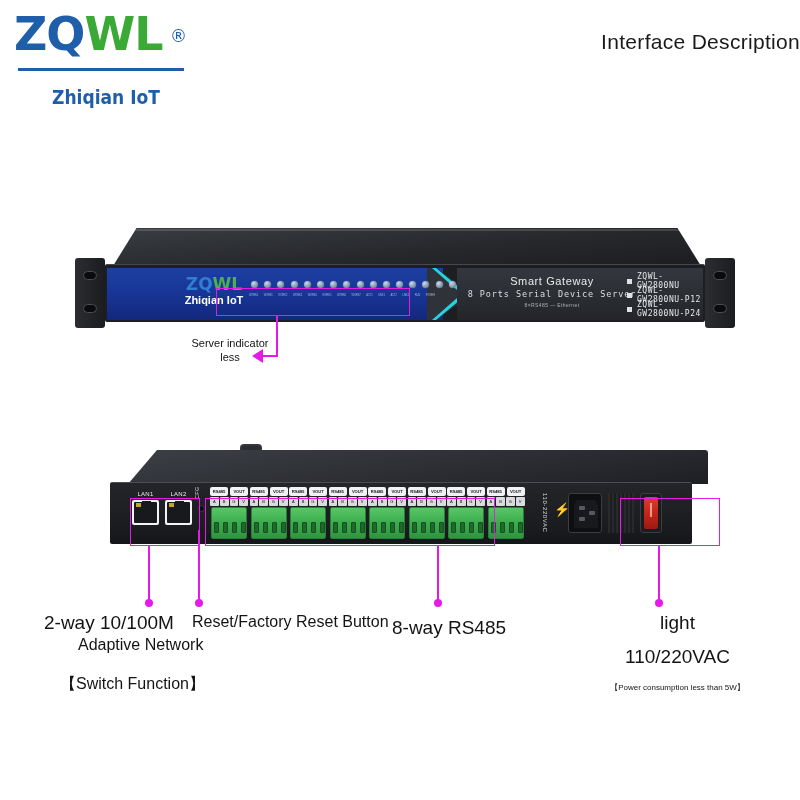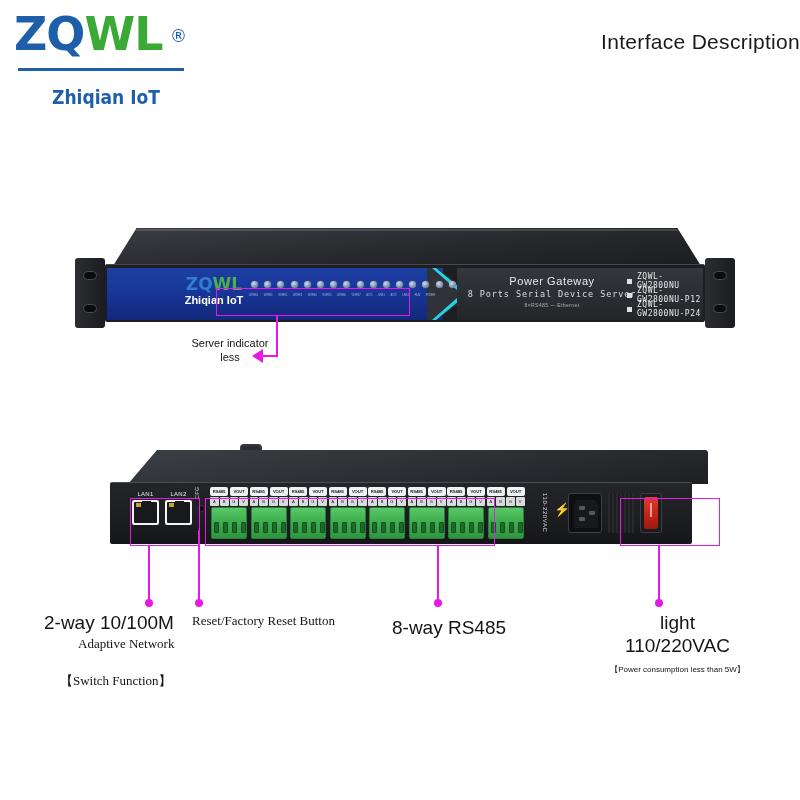--- a/index.html
+++ b/index.html
@@ -314,21 +314,21 @@
     filter: blur(.4px);
   }
 
   
   .callout { position: absolute; color: #141414; }
   .co-big {
     font-size: 19px; font-family: "Liberation Sans Narrow","Liberation Sans",sans-serif;
     font-weight: normal; white-space: nowrap;
   }
   .co-mid {
-    font-size: 13px; font-family: Liberation Serif, serif;
+    font-size: 16px; font-family: Liberation Sans, sans-serif;
     white-space: nowrap;
     padding-left: 16px;
   }
   .co-tiny {
     font-size: 8px; font-family: "Liberation Sans Narrow","Liberation Sans",sans-serif;
     white-space: nowrap;
   }
   .co-center { text-align: center; }
   .wil {
     font-size: 11px; text-align: center; line-height: 14px;
@@ -404,21 +404,21 @@
           <span>WORK7</span>
           <span>ACT1</span>
           <span>LINK1</span>
           <span>ACT2</span>
           <span>LINK2</span>
           <span>RUN</span>
           <span>POWER</span>
         </div>
     </div>
 
-    <div class="fv-model-title">Power Gateway</div>
+    <div class="fv-model-title">Smart Gateway</div>
     <div class="fv-model-sub">8 Ports Serial Device Server</div>
     <div class="fv-model-tiny">8×RS485  —  Ethernet</div>
 
     <div class="fv-sku-list">
         <div class="fv-sku">
           <i></i>
           <span>ZQWL-GW2800NU</span>
         </div>
         <div class="fv-sku">
           <i></i>
@@ -667,15 +667,15 @@
 <div class="callout" style="left:176px; top:613px;">
   <div class="co-mid">Reset/Factory Reset Button</div>
 </div>
 
 <div class="callout" style="left:392px; top:617px;">
   <div class="co-big">8-way RS485</div>
 </div>
 
 <div class="callout co-center" style="left:595px; top:612px; width:165px;">
   <div class="co-big">light</div>
-  <div class="co-big" style="margin-top:1px;">110/220VAC</div>
-  <div class="co-tiny" style="margin-top:7px;">【Power consumption less than 5W】</div>
+  <div class="co-big" style="margin-top:12px;">110/220VAC</div>
+  <div class="co-tiny" style="margin-top:14px;">【Power consumption less than 5W】</div>
 </div>
 
 </body></html>

